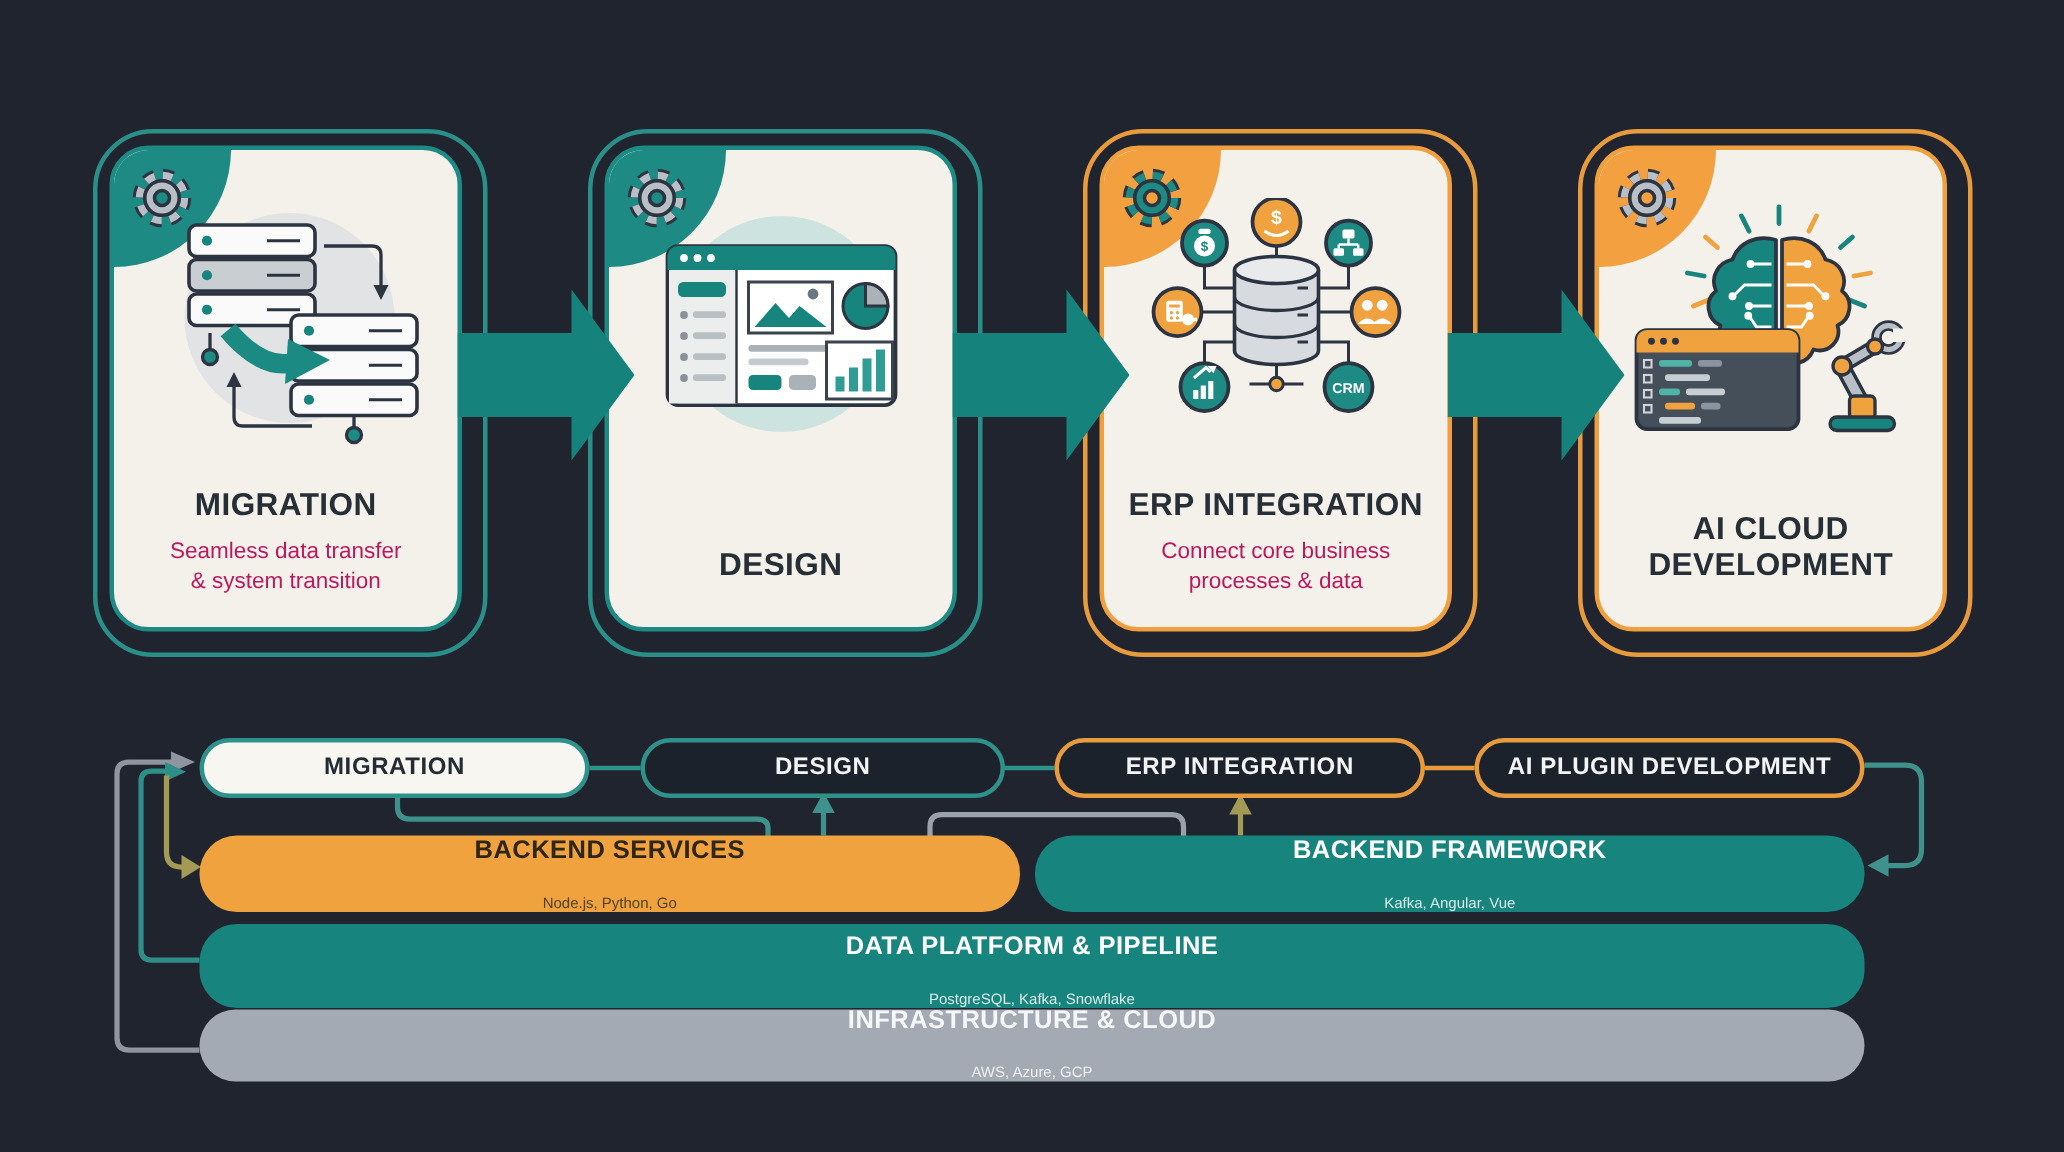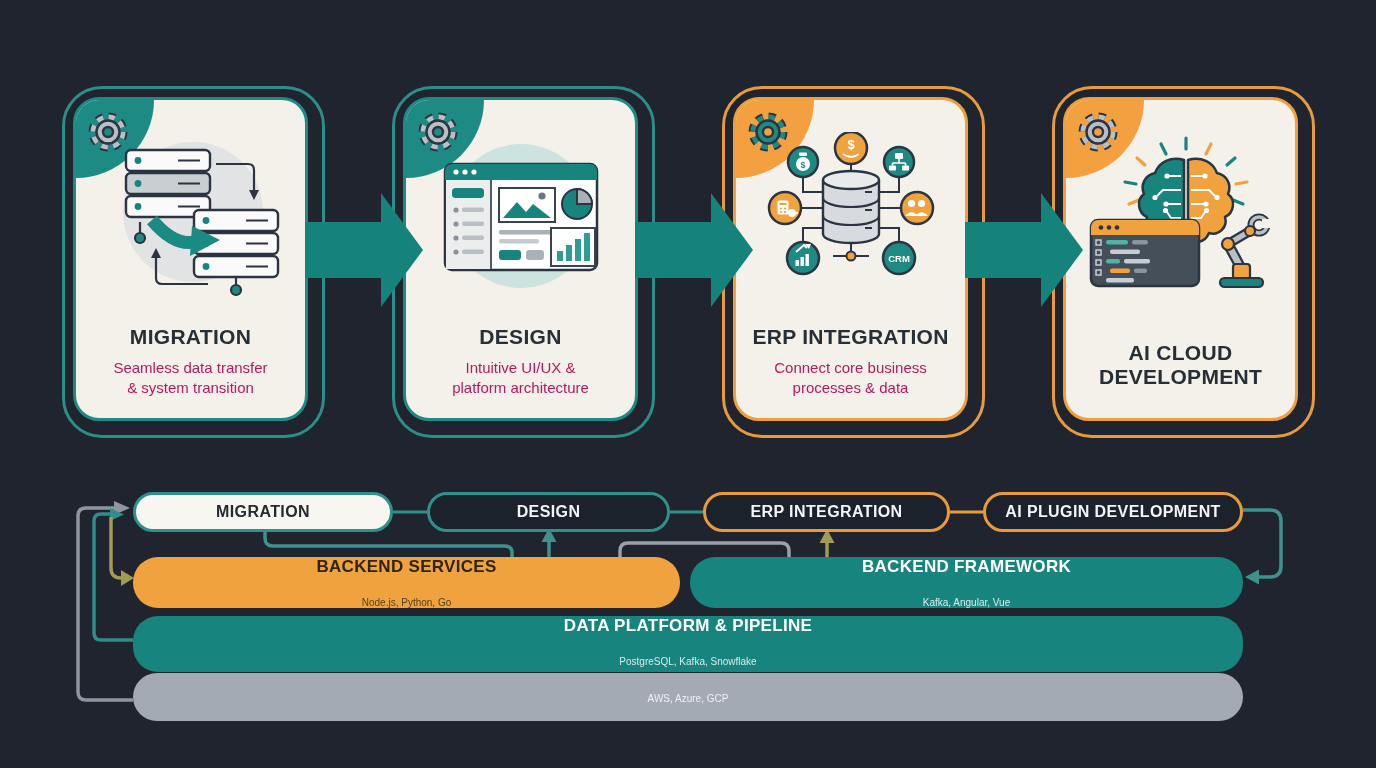--- a/index.html
+++ b/index.html
@@ -23,21 +23,21 @@
   .card-title{font-size:21px;font-weight:bold;color:#262e36;letter-spacing:.3px;white-space:pre-line;line-height:1.15;margin-bottom:9px;}
   .card-sub{font-size:15px;color:#be185d;line-height:1.32;white-space:pre-line;}
   .flow-arrow{position:absolute;top:193px;z-index:5;}
   
   #connectors{position:absolute;left:0;top:0;z-index:1;}
   .phase{position:absolute;top:492px;height:40px;border-radius:22px;border:3px solid;display:flex;align-items:center;justify-content:center;
          font-size:16px;font-weight:bold;letter-spacing:.4px;z-index:2;box-sizing:border-box;}
   .phase.white{background:#f7f6f1;border-color:#2e918a;color:#232b33;}
   .phase.teal-o{background:#1c222b;border-color:#2e918a;color:#f2f4f6;}
   .phase.orange-o{background:#1c222b;border-color:#e89b3c;color:#f2f4f6;}
-  .layer{position:absolute;border-radius:25px;display:flex;flex-direction:column;align-items:center;justify-content:flex-start;z-index:2;}
+  .layer{position:absolute;border-radius:25px;display:flex;flex-direction:column;align-items:center;justify-content:flex-end;z-index:2;}
   .layer .t{font-size:17px;font-weight:bold;letter-spacing:.3px;}
   .layer .s{font-size:10px;margin-top:20px;}
   .layer.orange{background:#f0a23e;}
   .layer.orange .t{color:#2e2512;}
   .layer.orange .s{color:#51431f;}
   .layer.teal{background:#17857e;}
   .layer.teal .t{color:#ffffff;}
   .layer.teal .s{color:#d8ecea;}
   .layer.gray{background:#a4aab3;}
   .layer.gray .t{color:#f6f7f9;}
@@ -166,22 +166,20 @@
       <rect x="97" y="118" width="18" height="10" rx="3" fill="#aab2b8"></rect>
 
       <rect x="122" y="96" width="44" height="38" fill="#fff" stroke="#39424d" stroke-width="2"></rect>
       <rect x="128" y="119" width="6" height="10" fill="#2f9d94"></rect>
       <rect x="137" y="113" width="6" height="16" fill="#2f9d94"></rect>
       <rect x="146" y="107" width="6" height="22" fill="#2f9d94"></rect>
       <rect x="155" y="101" width="6" height="28" fill="#2f9d94"></rect>
     </svg>
     <div class="card-text">
       <div class="card-title">DESIGN</div>
-      <div class="card-sub">Intuitive UI/UX &amp;
-platform architecture</div>
     </div>
   </div>
 
   <div class="card-body orange" style="left:733px">
     <div class="corner orange">
       <svg width="44" height="44" viewBox="-22 -22 44 44">
         <circle r="15" fill="none" stroke="#2b3440" stroke-width="9" stroke-dasharray="6.4 5.4"></circle>
         <circle r="15" fill="none" stroke="#1d8a83" stroke-width="5" stroke-dasharray="6.4 5.4"></circle>
         <circle r="11.5" fill="#1d8a83" stroke="#2b3440" stroke-width="2.4"></circle>
         <circle r="5" fill="#f3a040" stroke="#2b3440" stroke-width="2.4"></circle>
@@ -408,16 +406,17 @@
   </div>
   <div class="layer teal" style="left:690px;top:557px;width:553px;height:51px">
     <div class="t">BACKEND FRAMEWORK</div>
     <div class="s">Kafka, Angular, Vue</div>
   </div>
   <div class="layer teal" style="left:133px;top:616px;width:1110px;height:56px">
     <div class="t">DATA PLATFORM &amp; PIPELINE</div>
     <div class="s">PostgreSQL, Kafka, Snowflake</div>
   </div>
   <div class="layer gray" style="left:133px;top:673px;width:1110px;height:48px">
+    <div class="t">INFRASTRUCTURE &amp; CLOUD</div>
     <div class="s">AWS, Azure, GCP</div>
   </div>
 
 </div>
 
 </body></html>

